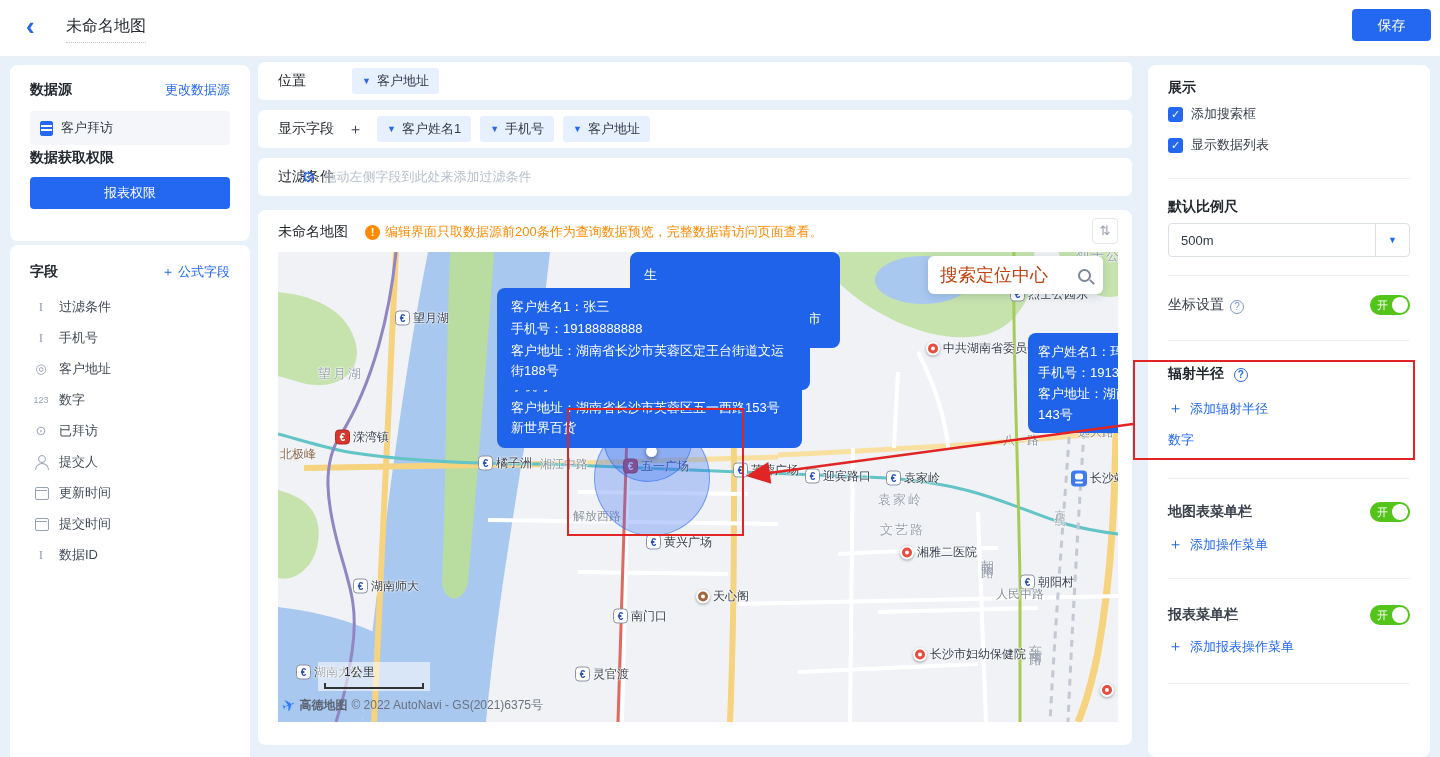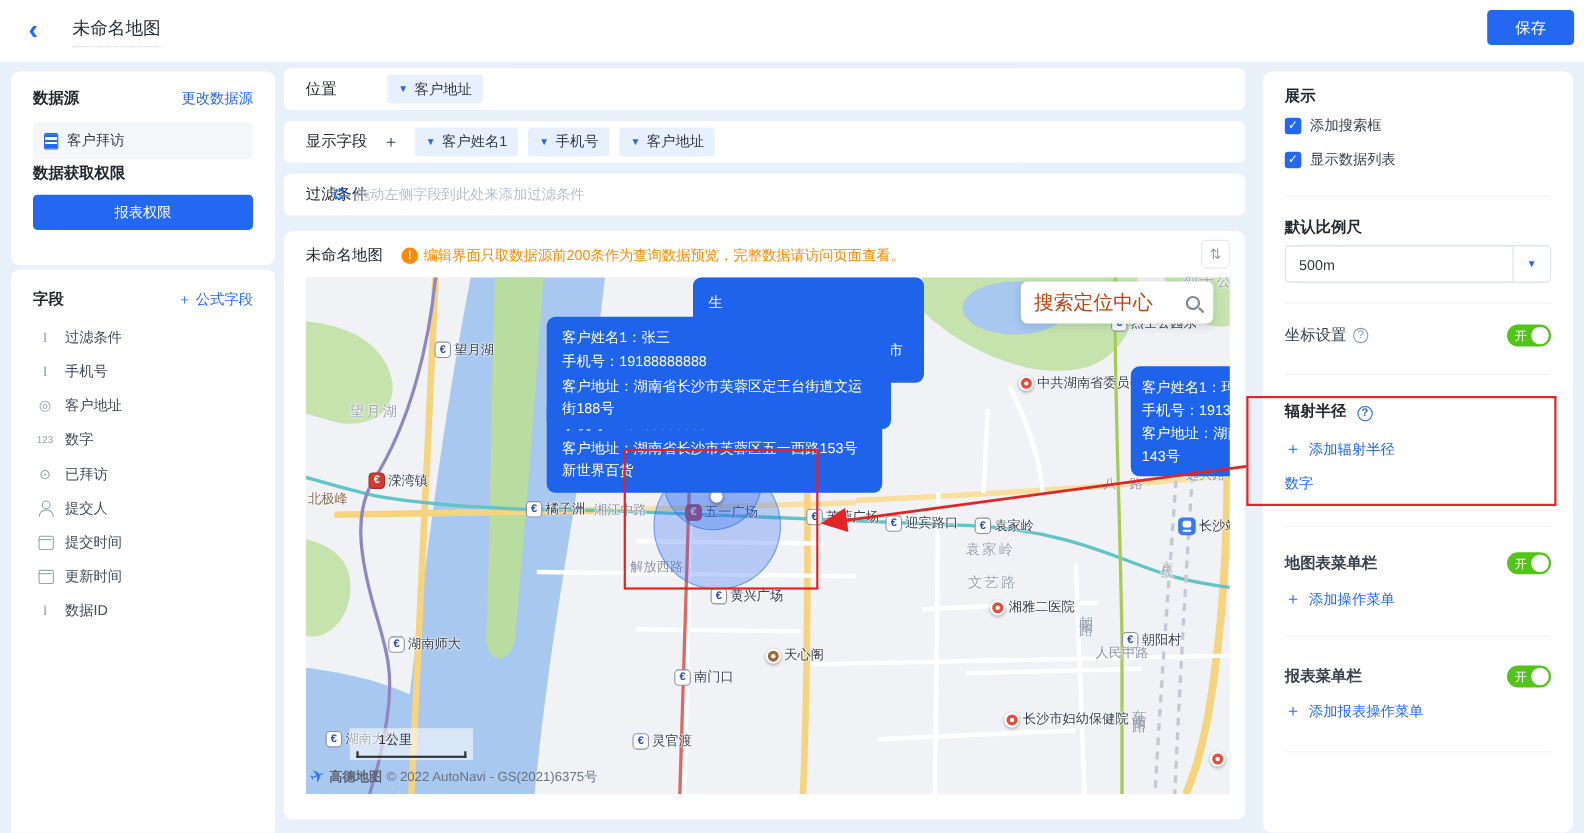--- a/index.html
+++ b/index.html
@@ -106,21 +106,21 @@
   .rp{left:1148px;top:65px;width:282px;height:692px;}
   .rsec{position:absolute;left:20px;right:20px;}
   .rdiv{position:absolute;left:20px;right:20px;height:1px;background:#EEF1F5;}
   .cbrow{display:flex;align-items:center;gap:8px;cursor:pointer;}
   .cbox{width:15px;height:15px;background:#2468F2;border-radius:3px;color:#fff;font-size:11px;line-height:15px;text-align:center;flex:none;}
   .cblabel{font-size:13px;color:#3A414C;}
   .selbox{height:34px;border:1px solid #DCE1E8;border-radius:4px;display:flex;align-items:center;cursor:pointer;background:#fff;}
   .selval{flex:1;padding-left:12px;font-size:13px;color:#333A45;}
   .selcar{width:34px;height:100%;border-left:1px solid #DCE1E8;color:#2468F2;font-size:9px;display:flex;align-items:center;justify-content:center;}
   .togrow{display:flex;align-items:center;justify-content:space-between;}
-  .lab14{font-size:14px;color:#3A414C;display:flex;align-items:center;}
+  .lab14{font-size:14px;color:#3A414C;display:flex;align-items:flex-end;}
   .qicon{width:14px;height:14px;border:1px solid #7E95C4;color:#7E95C4;border-radius:50%;font-size:10px;line-height:12px;text-align:center;display:inline-block;margin-left:6px;}
   .toggle{width:40px;height:20px;background:#52C41A;border-radius:10px;position:relative;cursor:pointer;}
   .toggle .on{position:absolute;left:7px;top:3px;color:#fff;font-size:11px;}
   .toggle .knob{position:absolute;right:2px;top:2px;width:16px;height:16px;background:#fff;border-radius:50%;}
   .linkrow{display:flex;align-items:center;gap:7px;color:#2468F2;font-size:13px;cursor:pointer;}
   .linkrow .pl{font-size:15px;}
   
   .redbox{position:absolute;border:2px solid #E12424;z-index:40;pointer-events:none;}
   .rb-map{left:567px;top:408px;width:177px;height:128px;}
   .rb-side{left:1133px;top:360px;width:282px;height:100px;}
@@ -176,25 +176,25 @@
       <div class="frow">
         <span class="ficon fi-radio">⊙</span>
         <span class="flabel">已拜访</span>
       </div>
       <div class="frow">
         <span class="ficon fi-person"></span>
         <span class="flabel">提交人</span>
       </div>
       <div class="frow">
         <span class="ficon fi-calendar"></span>
+        <span class="flabel">更新时间</span>
+      </div>
+      <div class="frow">
+        <span class="ficon fi-calendar"></span>
         <span class="flabel">提交时间</span>
-      </div>
-      <div class="frow">
-        <span class="ficon fi-calendar"></span>
-        <span class="flabel">更新时间</span>
       </div>
       <div class="frow">
         <span class="ficon fi-text">I</span>
         <span class="flabel">数据ID</span>
       </div>
     </div>
 </div>
 
 <div class="crow" style="top:62px;">
   <span class="clabel">位置</span>

